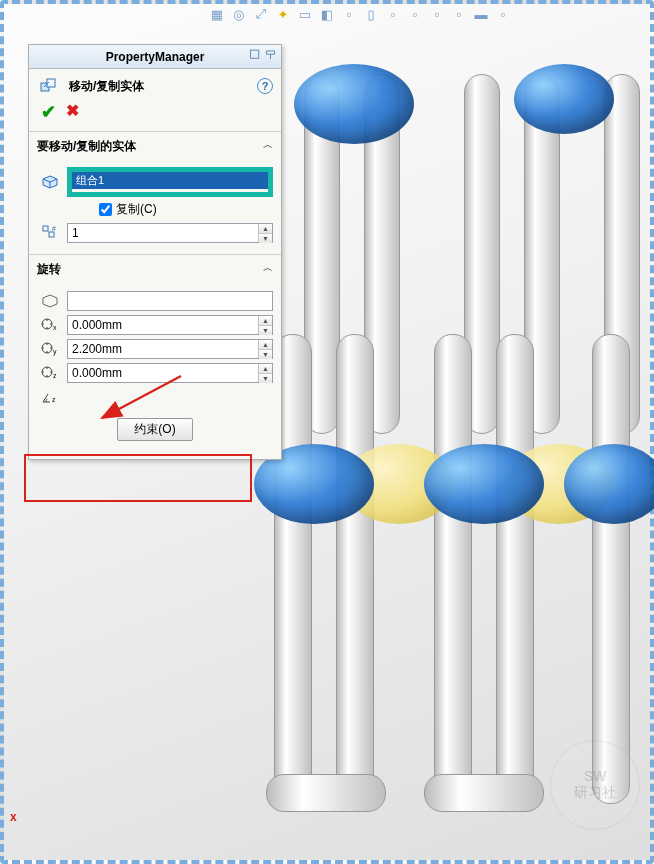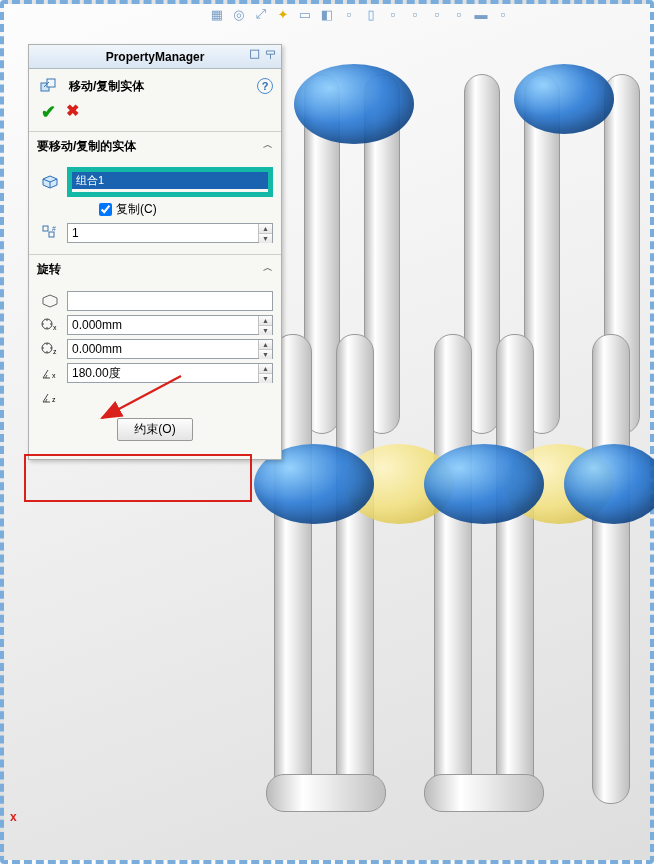--- a/index.html
+++ b/index.html
@@ -184,48 +184,48 @@
                 <div>▲</div>
                 <div>▼</div>
               </div>
             </div>
         </div>
         <div class="row">
           <span class="icon-cell">
               <svg width="18" height="14" viewBox="0 0 18 14">
                 <circle cx="6" cy="6" r="5" fill="none" stroke="#444"></circle>
                 <path d="M6 1v2M6 9v2M1 6h2M9 6h2" stroke="#444"></path>
+                <text x="12" y="12" font-size="7">y</text>
+              </svg>
+            </span>
+          <div class="num-wrap">
+              <input value="2.200mm" style="">
+              <div class="spin">
+                <div>▲</div>
+                <div>▼</div>
+              </div>
+            </div>
+        </div>
+        <div class="row">
+          <span class="icon-cell">
+              <svg width="18" height="14" viewBox="0 0 18 14">
+                <circle cx="6" cy="6" r="5" fill="none" stroke="#444"></circle>
+                <path d="M6 1v2M6 9v2M1 6h2M9 6h2" stroke="#444"></path>
                 <text x="12" y="12" font-size="7">z</text>
               </svg>
             </span>
           <div class="num-wrap">
               <input value="0.000mm" style="">
               <div class="spin">
                 <div>▲</div>
                 <div>▼</div>
               </div>
             </div>
         </div>
 
-        <div class="row">
-          <span class="icon-cell">
-              <svg width="18" height="14" viewBox="0 0 18 14">
-                <path d="M2 12h7M2 12l5-8" stroke="#444" fill="none"></path>
-                <path d="M5 12a4 4 0 0 1 1-3" stroke="#444" fill="none"></path>
-                <text x="11" y="12" font-size="7">x</text>
-              </svg>
-            </span>
-          <div class="num-wrap">
-              <input value="180.00度" style="">
-              <div class="spin">
-                <div>▲</div>
-                <div>▼</div>
-              </div>
-            </div>
-        </div>
         <div class="row">
           <span class="icon-cell">
               <svg width="18" height="14" viewBox="0 0 18 14">
                 <path d="M2 12h7M2 12l5-8" stroke="#444" fill="none"></path>
                 <path d="M5 12a4 4 0 0 1 1-3" stroke="#444" fill="none"></path>
                 <text x="11" y="12" font-size="7">z</text>
               </svg>
             </span>
         </div>
 
@@ -238,15 +238,19 @@
 
   <svg class="arrow" style="top:370px;left:92px" width="90" height="50">
     <defs>
         <marker id="ah" markerWidth="10" markerHeight="8" refX="9" refY="4" orient="auto">
           <path d="M0 0L10 4L0 8z" fill="#d9201a"></path>
         </marker>
       </defs>
     <line x1="85" y1="2" x2="6" y2="44" stroke="#d9201a" stroke-width="2.2" marker-end="url(#ah)"></line>
   </svg>
 
+  <div class="watermark">
+    <span>SW</span>
+    <span>研习社</span>
+  </div>
   <div class="xmark">x</div>
 
 </div>
 
 </body></html>

